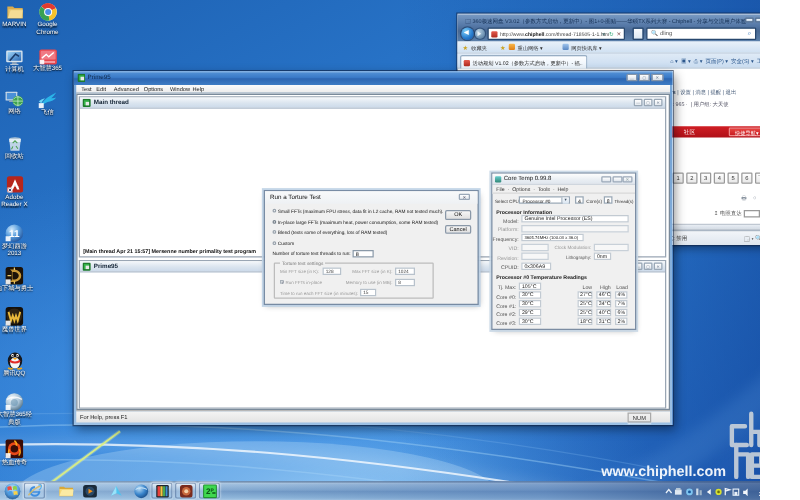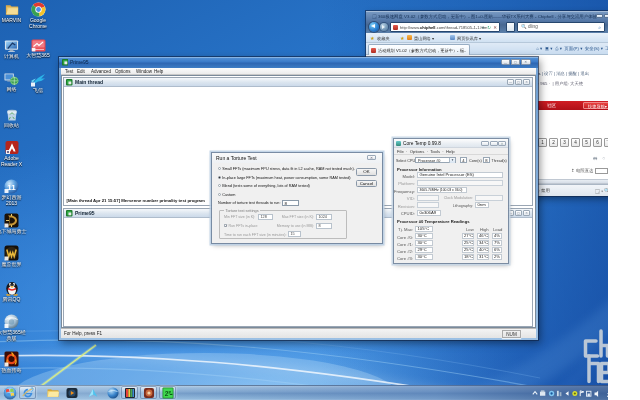--- a/index.html
+++ b/index.html
@@ -459,20 +459,21 @@
 </div>
 <div class="dic" style="left:17px;top:73px;">
  <svg width="16" height="14" viewBox="0 0 16 14">
         <path d="M2,12 q3,-5 6,-7 q3,-2 7,-4 q-2,3 -4,4.5 q3,0 4,-0.5 q-3,3.5 -7,3.5 q-3,1.5 -6,3.5z" fill="#2ab4e8"></path>
         <path d="M1,8 q2.5,-2 5,-2.5 q-2,2 -3,4z" fill="#6ad4f4"></path>
         <rect x="1" y="9.5" width="4" height="4" fill="#fff" opacity="0.9"></rect>
       </svg>
  <div class="lbl">飞信</div>
 </div>
 
+<div class="abs" style="left:481px;top:372px;font-size:11.5px;font-weight:bold;color:rgba(255,255,255,.92);letter-spacing:0px;z-index:10;">www.chiphell.com</div>
 <svg class="abs" style="left:575px;top:325px;z-index:10" width="65" height="72" viewBox="0 0 65 72">
  <g stroke="#c6cfd9" stroke-width="3.5" fill="none" stroke-linecap="round" stroke-linejoin="round" opacity="0.93">
 
   <path d="M21,16 H10.5 V31 H22.5"></path>
 
   <path d="M26,6 V31 M26,20.5 H32.5 M32.5,20.5 V31"></path>
 
   <path d="M38.5,16 V56.5"></path>
 
   <path d="M44.5,16 H52.5 M44.5,16 V56.5 M44.5,31 H52.5"></path>

